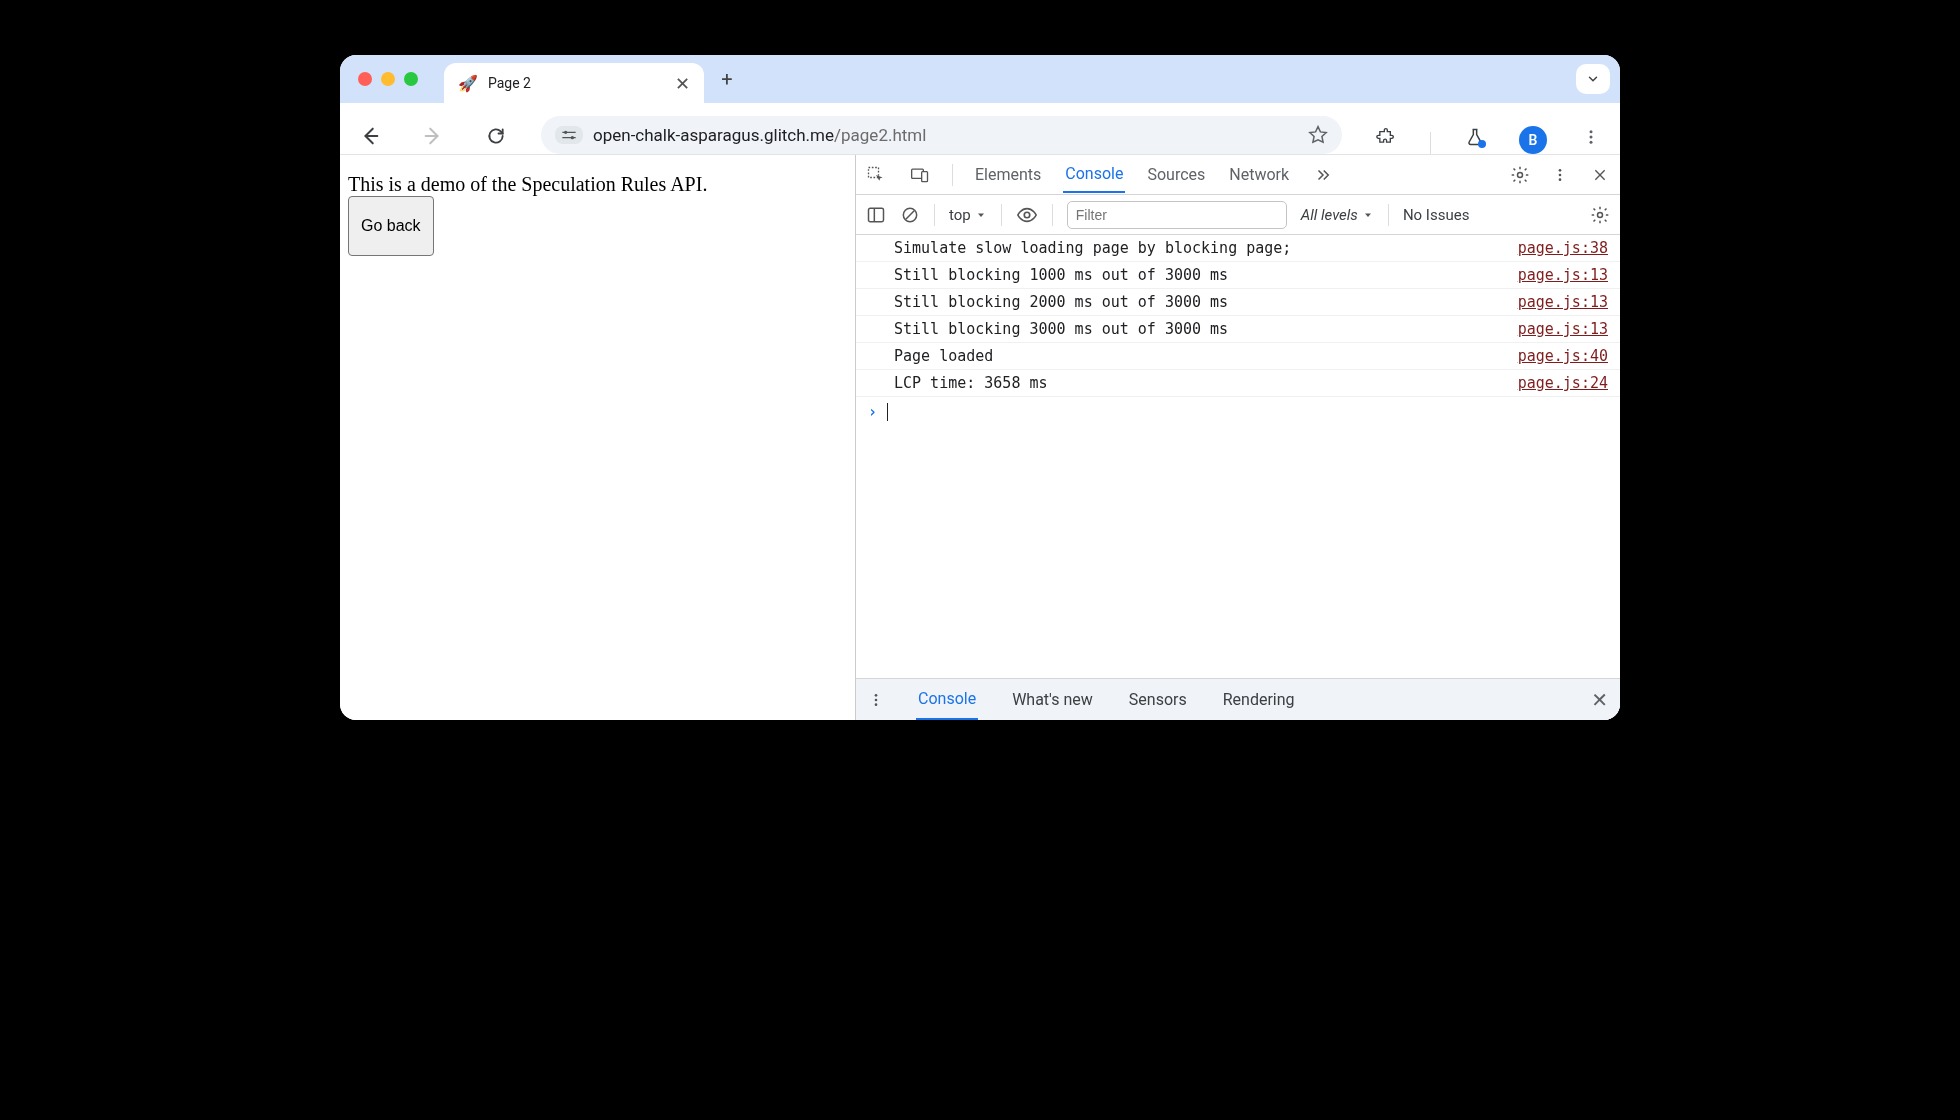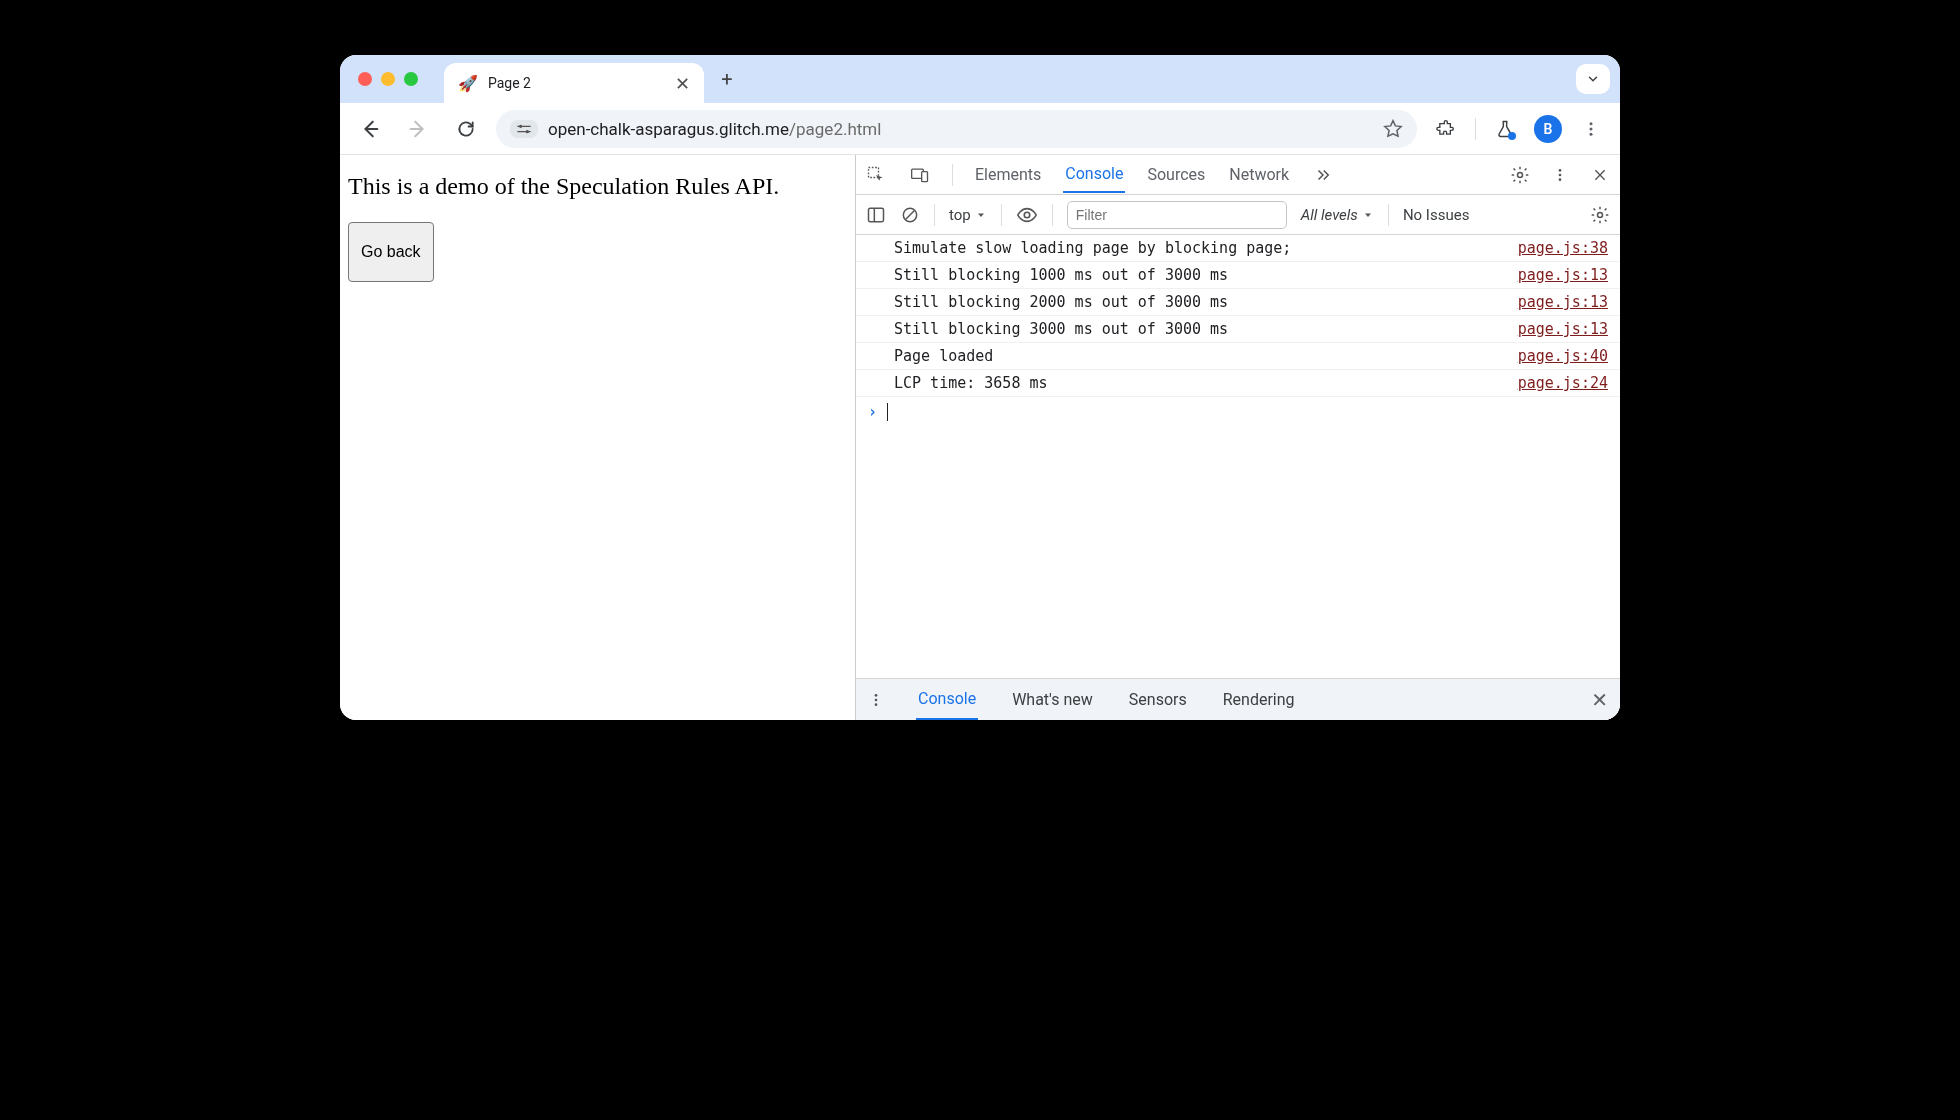--- a/index.html
+++ b/index.html
@@ -61,23 +61,23 @@
     width: 34px; height: 30px; background: #fff; border-radius: 10px;
     display: flex; align-items: center; justify-content: center; color: #444;
     font-size: 14px;
   }
   
   .toolbar {
     height: 52px;
     background: #fff;
     border-bottom: 1px solid #e3e3e3;
     display: flex;
-    align-items: center;
+    align-items: flex-end;
     padding: 0 12px;
-    gap: 12px;
+    gap: 27px;
   }
   .nav-btn {
     width: 36px; height: 36px; display: flex; align-items: center; justify-content: center;
     color: #5f6368; font-size: 20px; cursor: pointer; border-radius: 50%;
   }
   .nav-btn.disabled { color: #bfbfbf; }
   .omnibox {
     flex: 1;
     height: 38px;
     background: #f0f3f7;
@@ -108,21 +108,21 @@
   
   .content { flex: 1; display: flex; min-height: 0; }
   .page {
     flex: 0 0 516px;
     padding: 18px 8px 8px 8px;
     background: #fff;
     border-right: 1px solid #cbcbcb;
     font-family: "Times New Roman", Times, serif;
   }
   .page h1 { font-size: 38px; font-weight: 700; margin-bottom: 22px; }
-  .page p { font-size: 24px; margin-bottom: 22px; }
+  .page p { font-size: 20px; }
   .page button {
     font-family: Arial, sans-serif; font-size: 16px; padding: 20px 12px;
     background: #efefef; border: 1px solid #767676; border-radius: 4px; cursor: pointer;
   }
 
   
   .devtools { flex: 1; display: flex; flex-direction: column; background: #fff; min-width: 0; }
   .dt-tabs {
     height: 40px; border-bottom: 1px solid #d5d5d5; display: flex; align-items: center;
     padding: 0 8px; gap: 20px; font-size: 16px; color: #5f6368;

